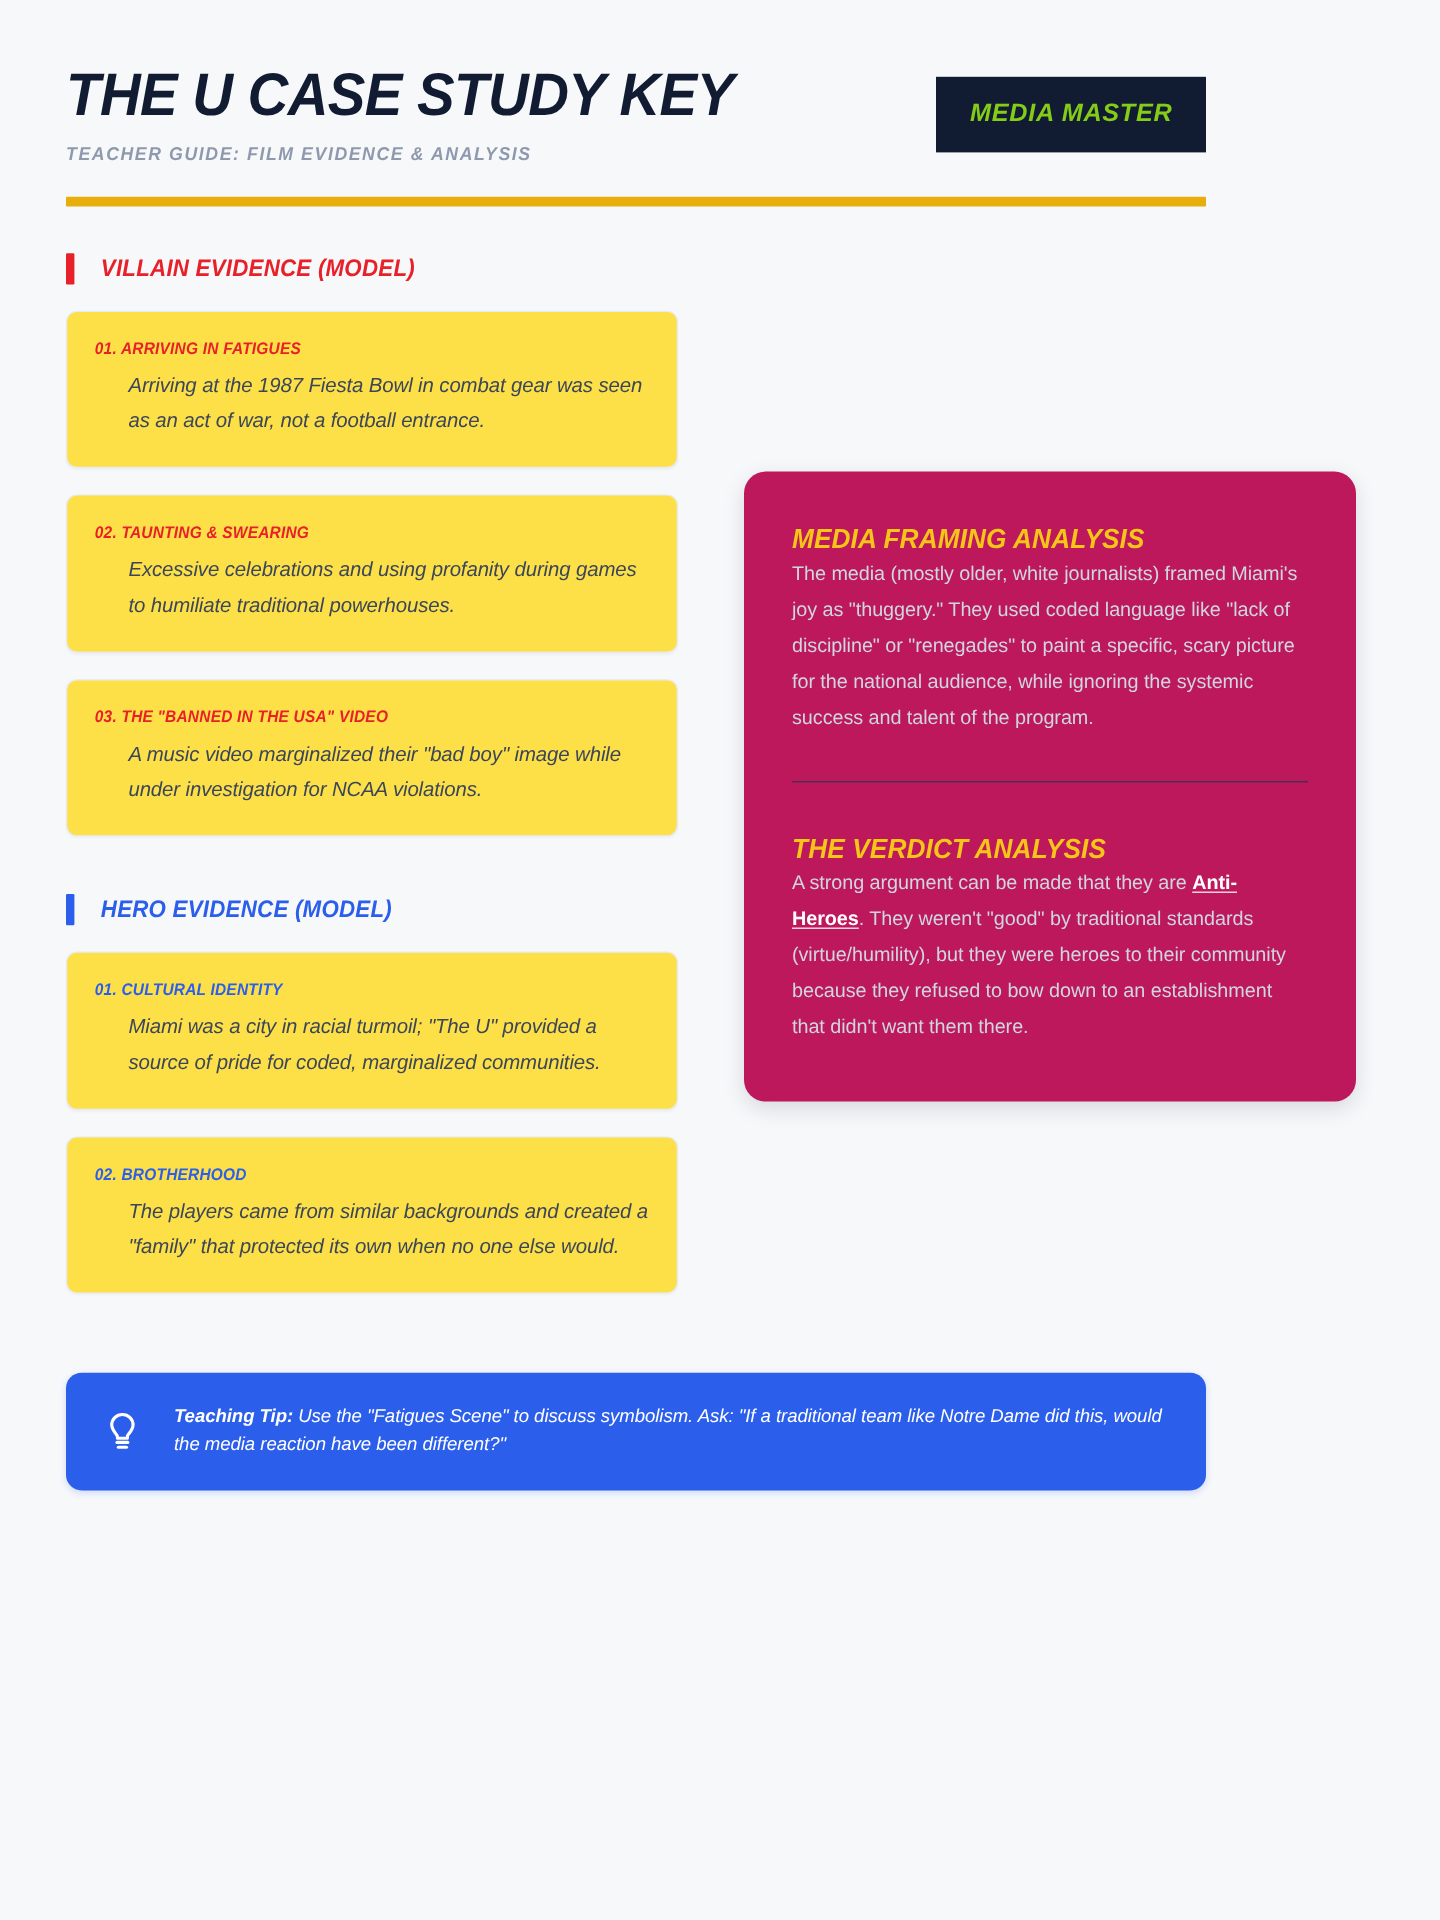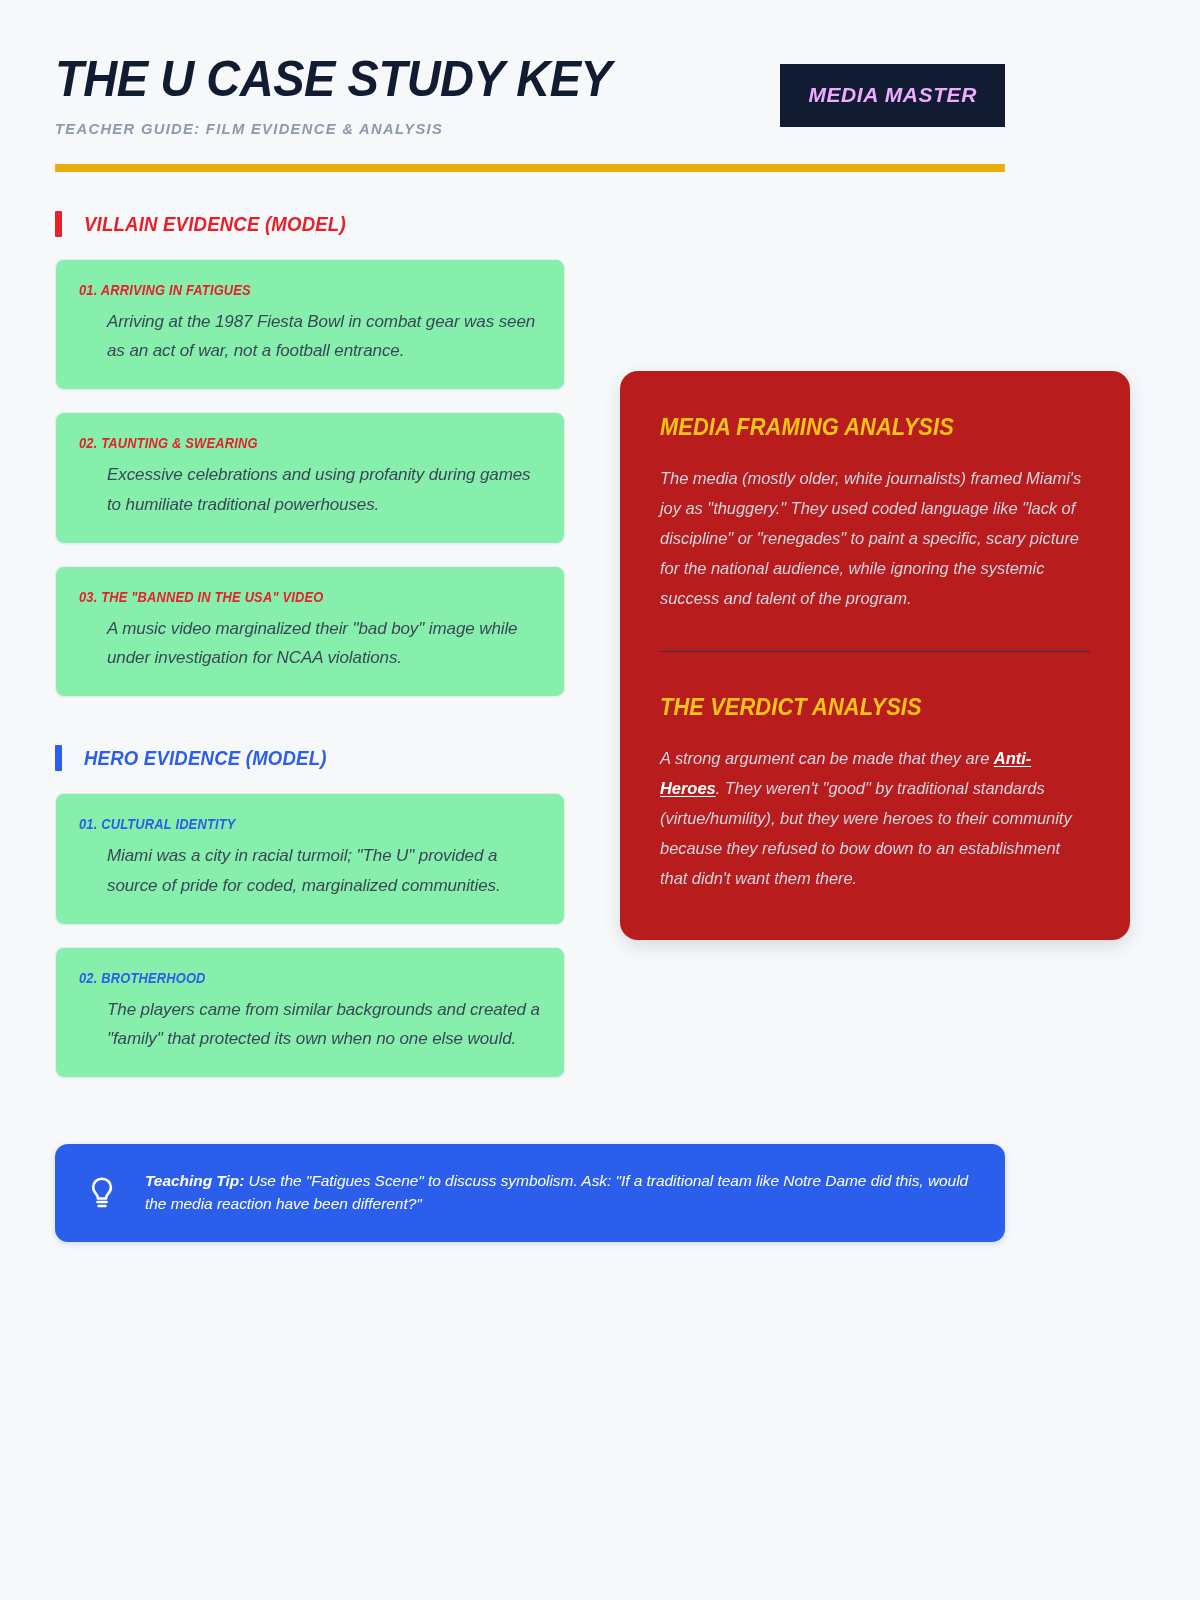--- a/index.html
+++ b/index.html
@@ -46,21 +46,21 @@
     font-style: italic;
     letter-spacing: 1.4px;
     color: #8e99ad;
     transform: scaleX(0.95);
     transform-origin: left center;
     white-space: nowrap;
   }
 
   .badge {
     background: #111c33;
-    color: #f0abfc;
+    color: #84cc16;
     font-size: 21px;
     font-weight: 700;
     font-style: italic;
     letter-spacing: 0.6px;
     padding: 19px 28px 20px 28px;
     white-space: nowrap;
     margin-top: 12px;
   }
 
   .gold-rule {
@@ -103,21 +103,21 @@
     letter-spacing: 0.2px;
     transform: scaleX(0.93);
     transform-origin: left center;
     white-space: nowrap;
   }
   .section-title.villain { color: #e8202a; }
   .section-title.hero    { color: #2b5eeb; }
 
   
   .card {
-    background: #86efac;
+    background: #fde047;
     border: 1px solid #e8ebf1;
     border-radius: 9px;
     padding: 22px 23px 24px 23px;
     margin-bottom: 22px;
     box-shadow: 0 1px 2px rgba(16,26,46,0.04);
   }
   .card-label {
     font-size: 14px;
     font-weight: 700;
     font-style: italic;
@@ -135,39 +135,37 @@
     line-height: 1.72;
     color: #3c4659;
     letter-spacing: -0.1px;
     margin-left: 28px;
   }
 
   .spacer-hero { height: 26px; }
 
   
   .analysis {
-    background: #b91c1c;
+    background: #be185d;
     border-radius: 18px;
     padding: 43px 40px 47px 40px;
     box-shadow: 0 6px 18px rgba(16,26,46,0.13);
   }
   .analysis-title {
     font-size: 23px;
     font-weight: 700;
     font-style: italic;
     color: #f5c518;
     letter-spacing: 0.1px;
     transform: scaleX(0.95);
     transform-origin: left center;
     white-space: nowrap;
   }
   .analysis-text {
-    margin-top: 22px;
     font-size: 16.5px;
-    font-style: italic;
     line-height: 1.82;
     color: #cfd6e2;
     letter-spacing: -0.05px;
   }
   .analysis-divider {
     height: 1px;
     background: #2b3650;
     margin: 38px 0 42px 0;
   }
   .emph {

